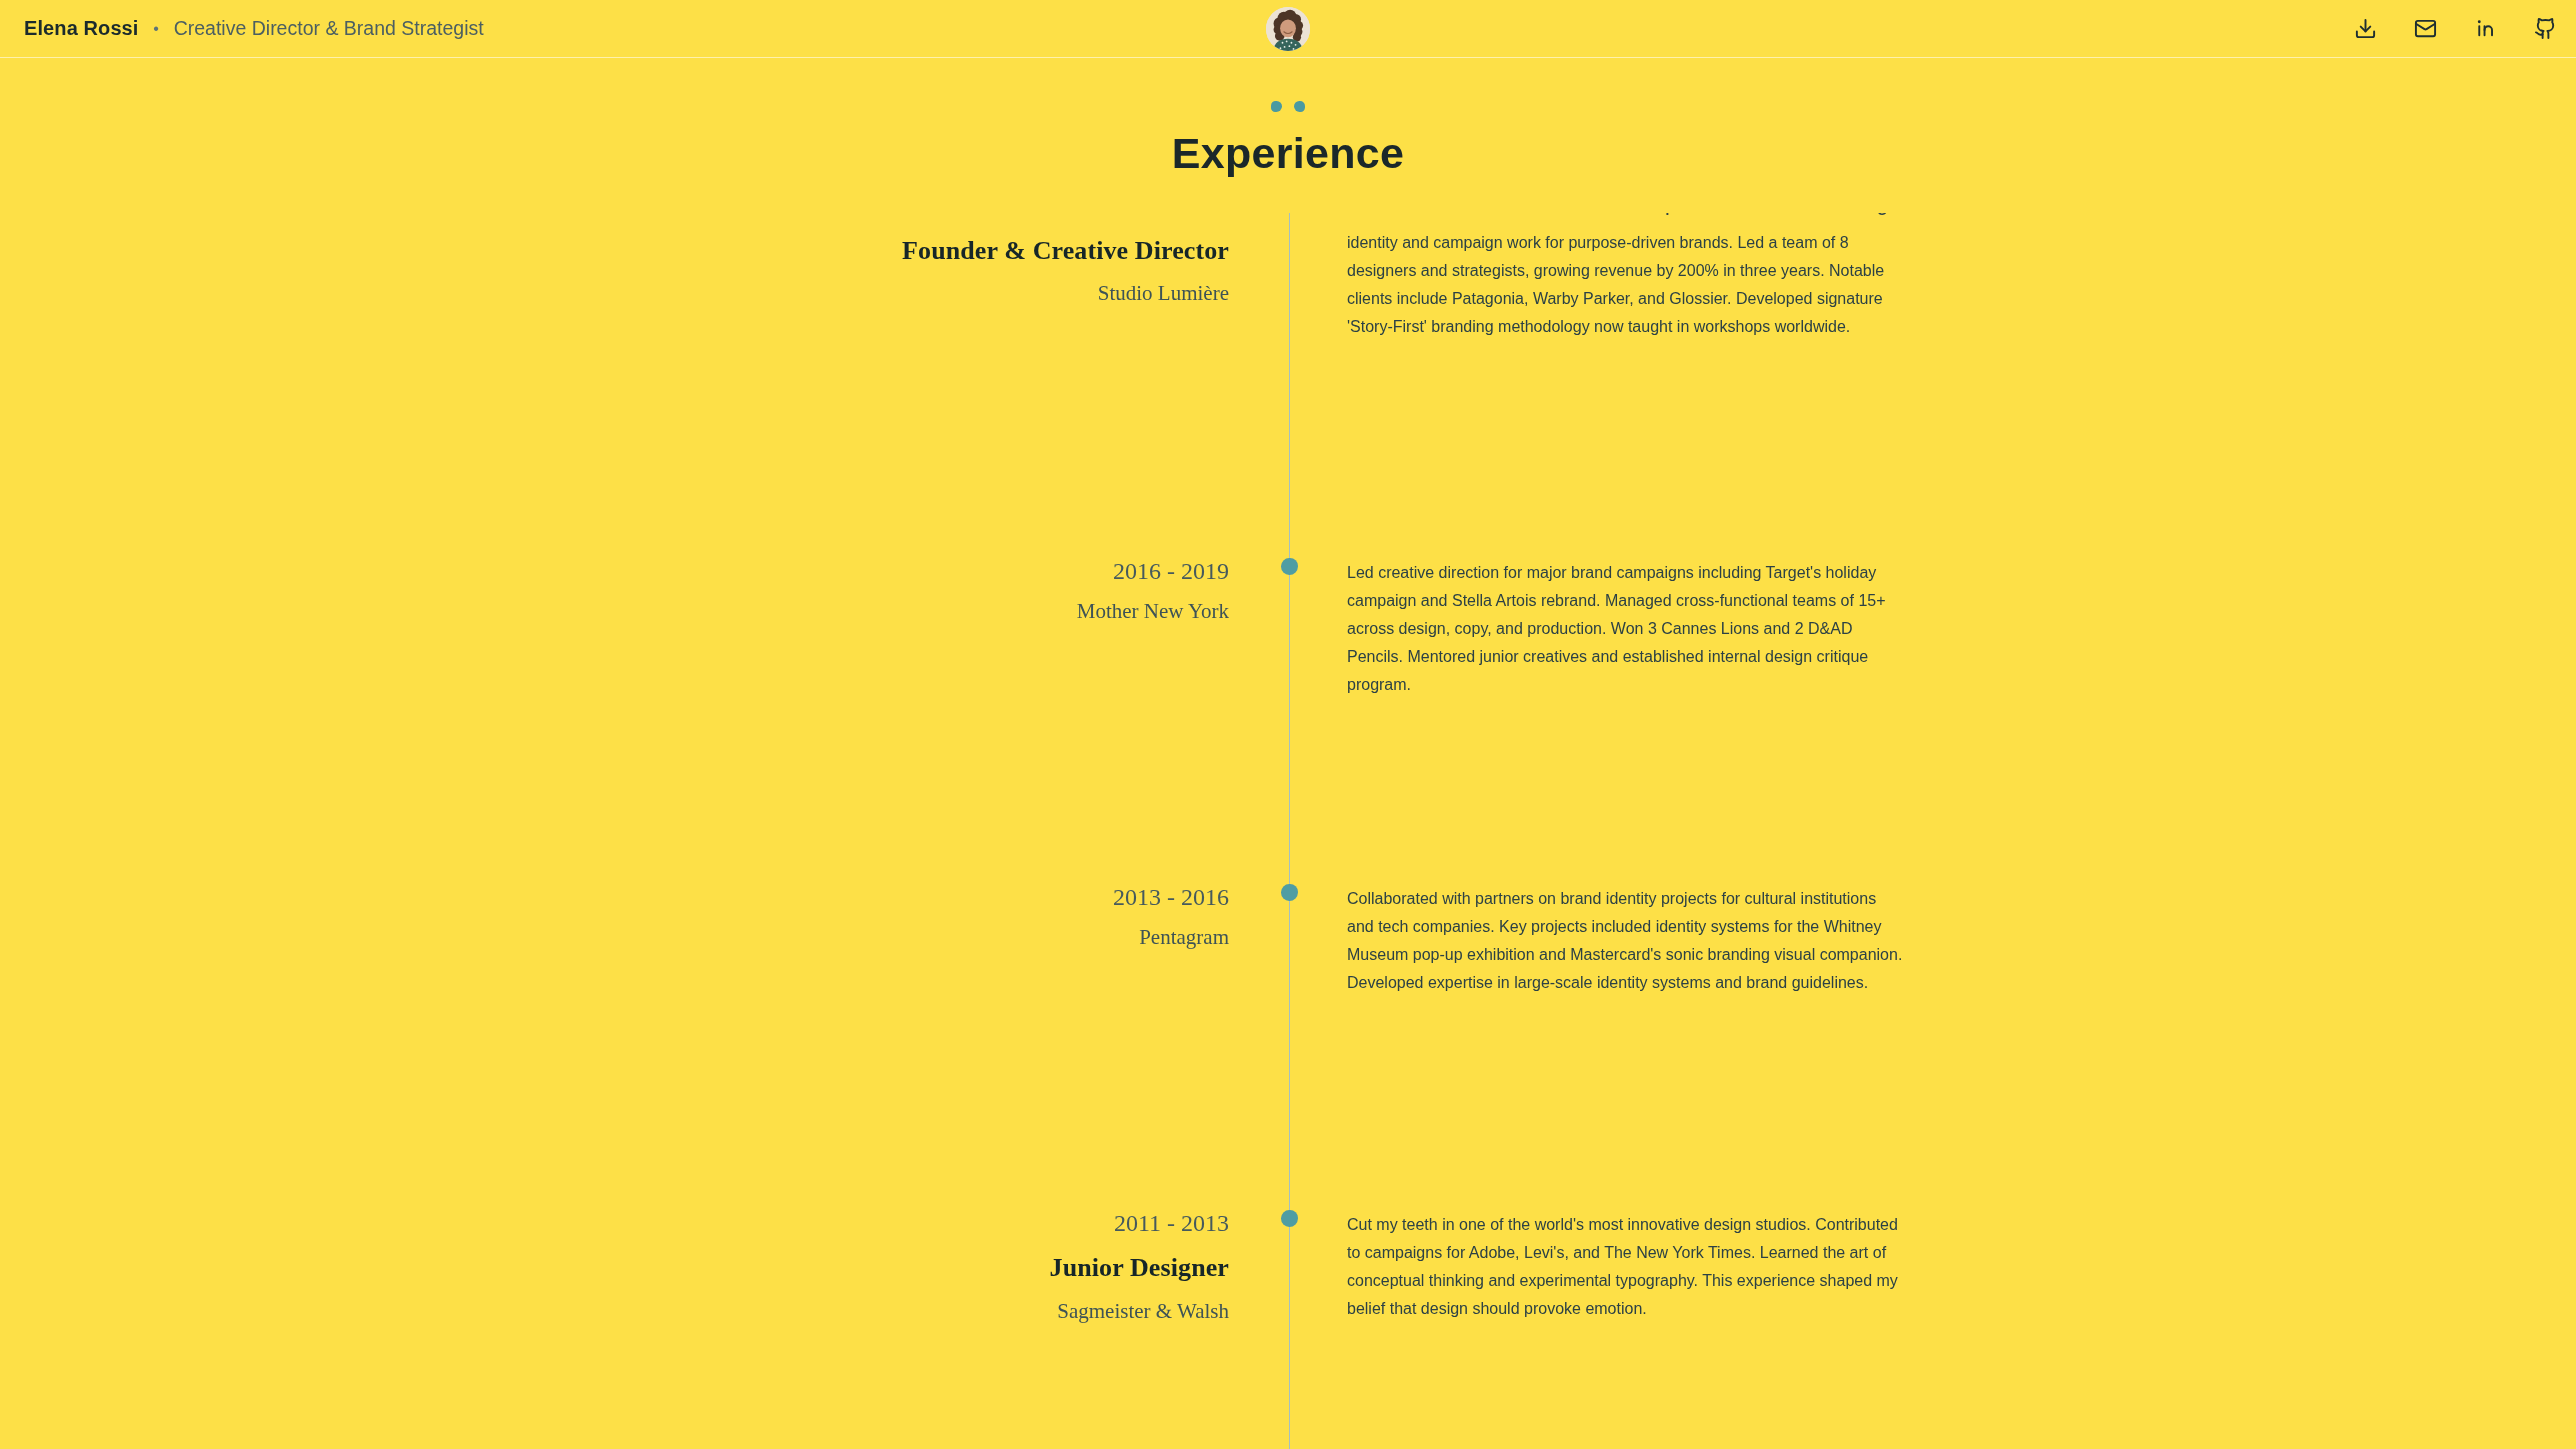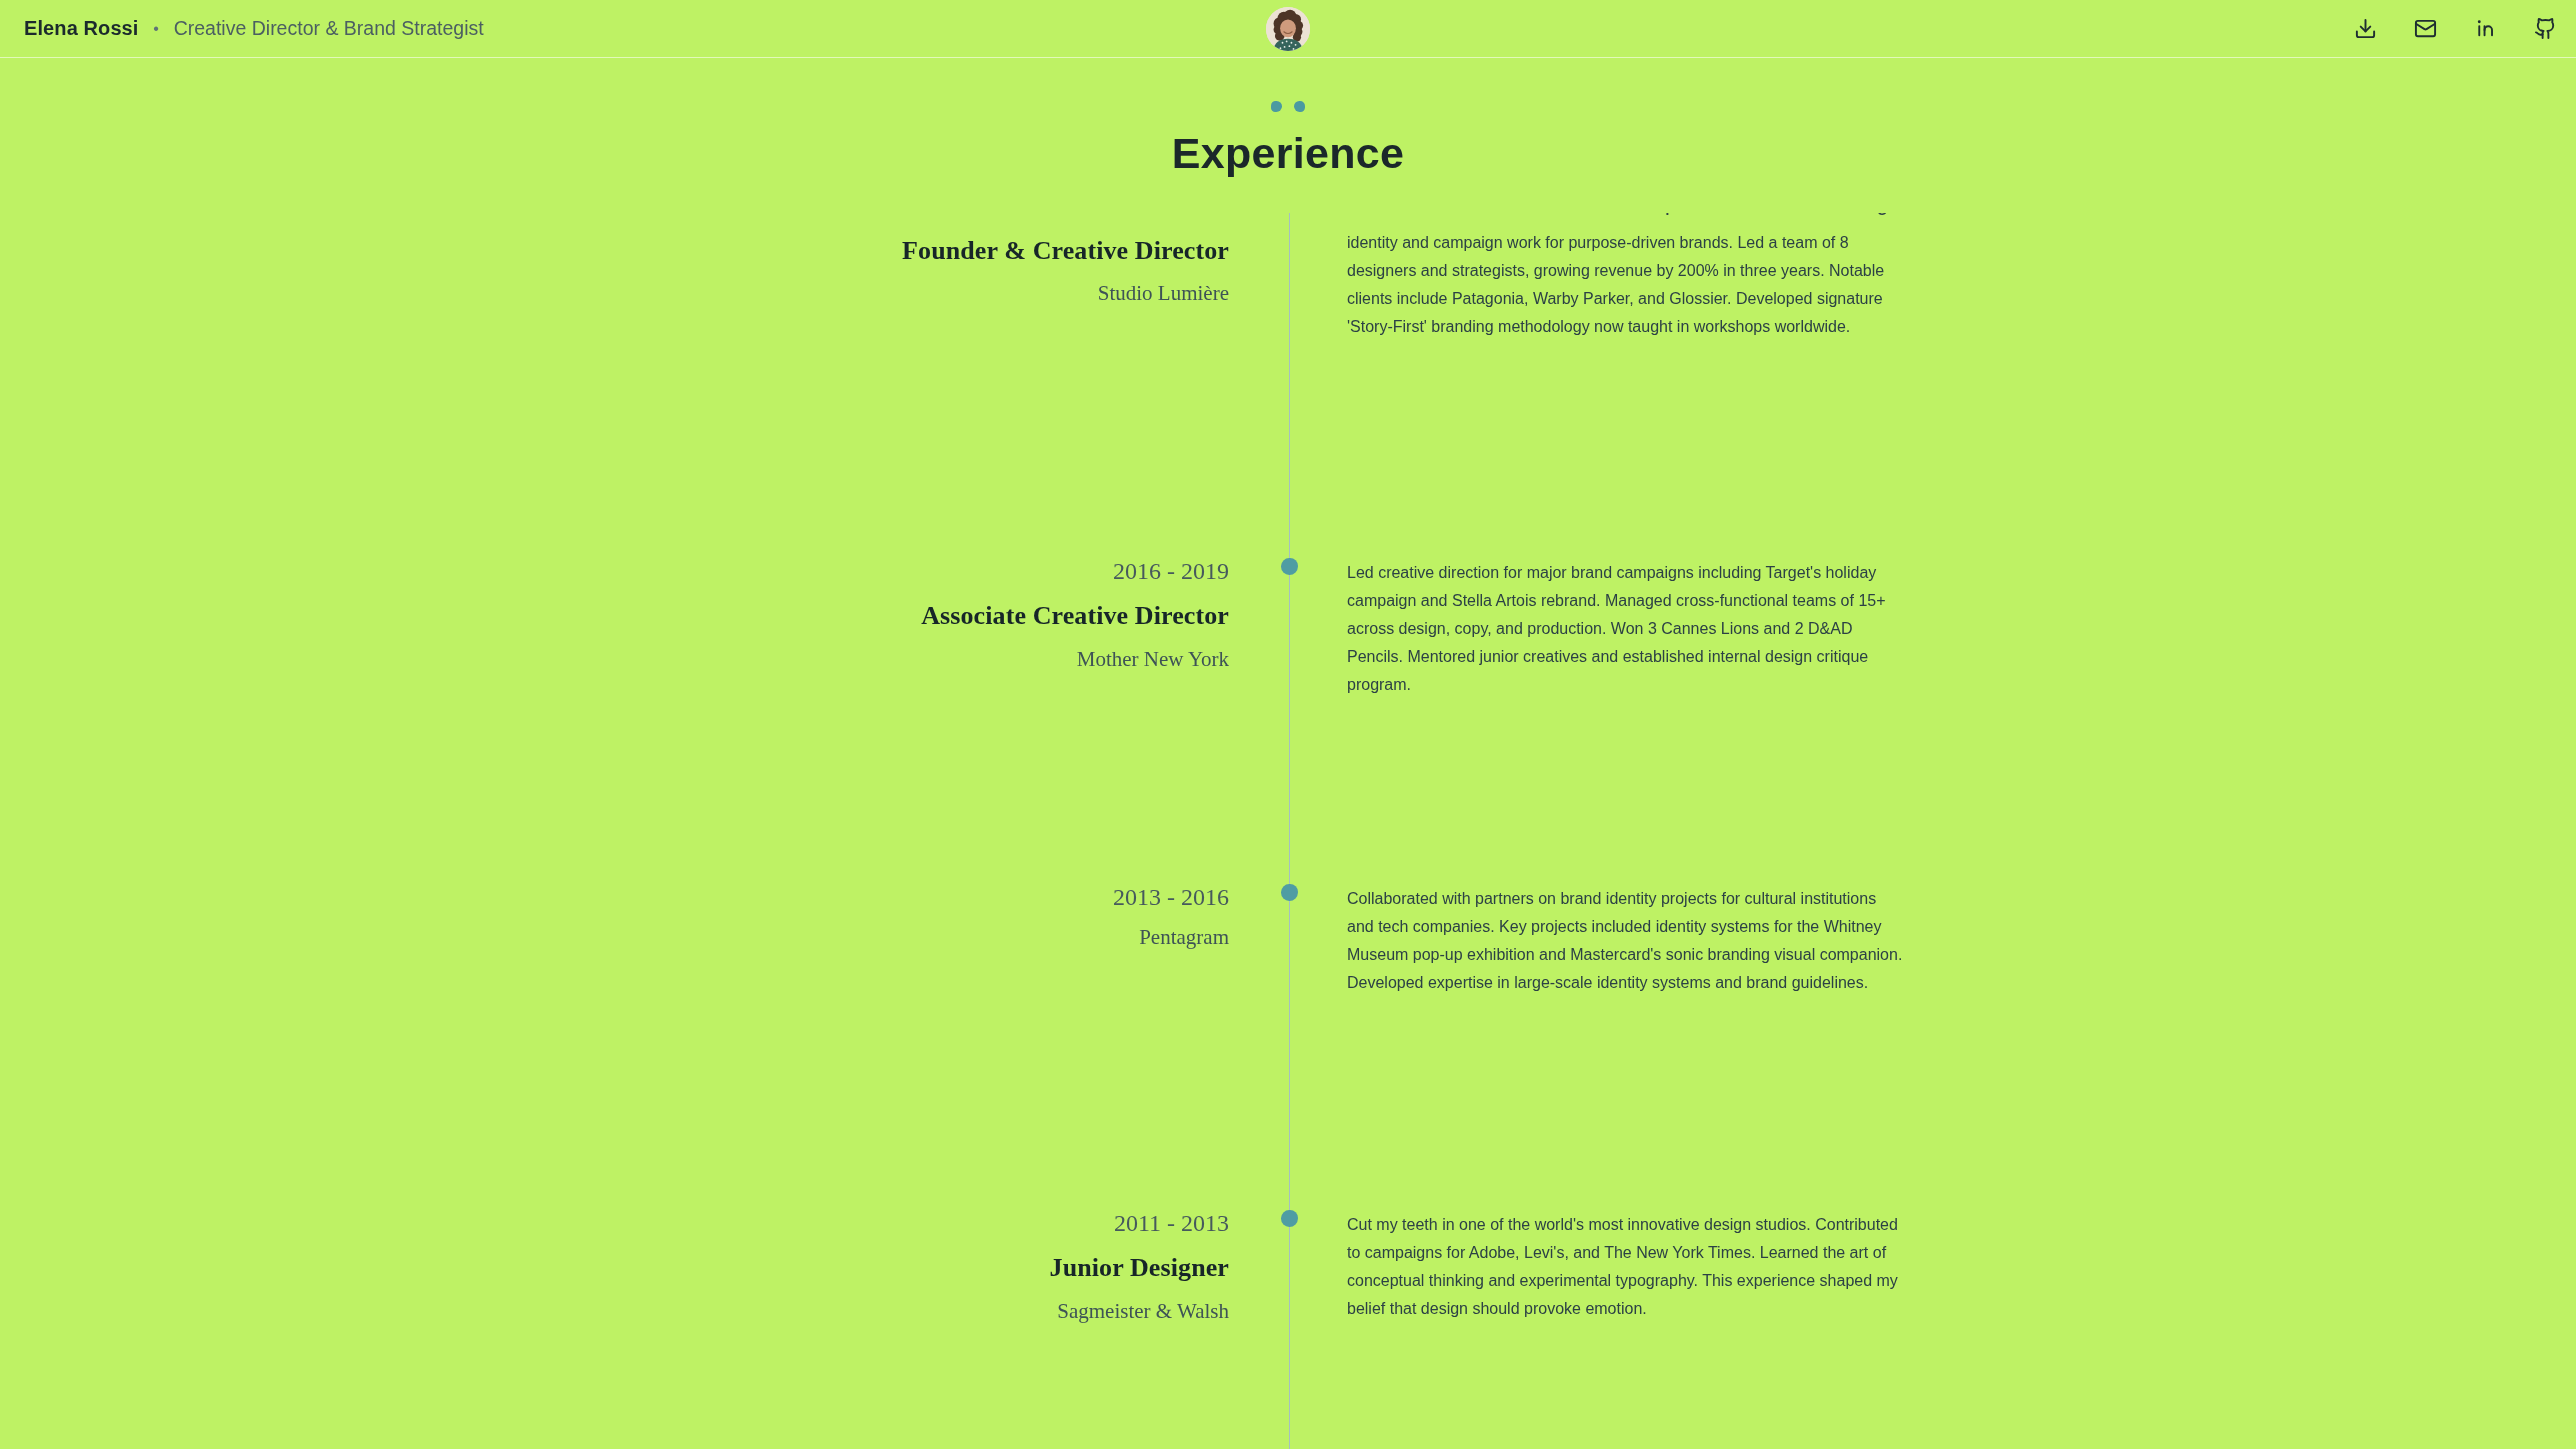--- a/index.html
+++ b/index.html
@@ -6,21 +6,21 @@
     margin: 0;
     padding: 0;
     background: #c3dfe3;
     font-family: "Liberation Sans", sans-serif;
   }
   .page {
     position: relative;
     width: 2576px;
     height: 1449px;
     overflow: hidden;
-    background: #bef264;
+    background: #fde047;
     color: #1b282a;
   }
 
   
   header.topbar {
     position: absolute;
     top: 0; left: 0;
     width: 100%;
     height: 58px;
     box-sizing: border-box;
@@ -286,21 +286,20 @@
             <span>Founded Studio Lumière, an independent studio creating brand</span>
           </div>
           <p class="desc">identity and campaign work for purpose-driven brands. Led a team of 8 designers and strategists, growing revenue by 200% in three years. Notable clients include Patagonia, Warby Parker, and Glossier. Developed signature 'Story-First' branding methodology now taught in workshops worldwide.</p>
         </div>
       </article>
 
       <article class="entry e2">
         <div class="t-dot"></div>
         <div class="meta">
           <div class="period">2016 - 2019</div>
-          <h2 class="role-title">Associate Creative Director</h2>
           <div class="company">Mother New York</div>
         </div>
         <div class="desc-wrap">
           <p class="desc">Led creative direction for major brand campaigns including Target's holiday campaign and Stella Artois rebrand. Managed cross-functional teams of 15+ across design, copy, and production. Won 3 Cannes Lions and 2 D&amp;AD Pencils. Mentored junior creatives and established internal design critique program.</p>
         </div>
       </article>
 
       <article class="entry e3">
         <div class="t-dot"></div>
         <div class="meta">

